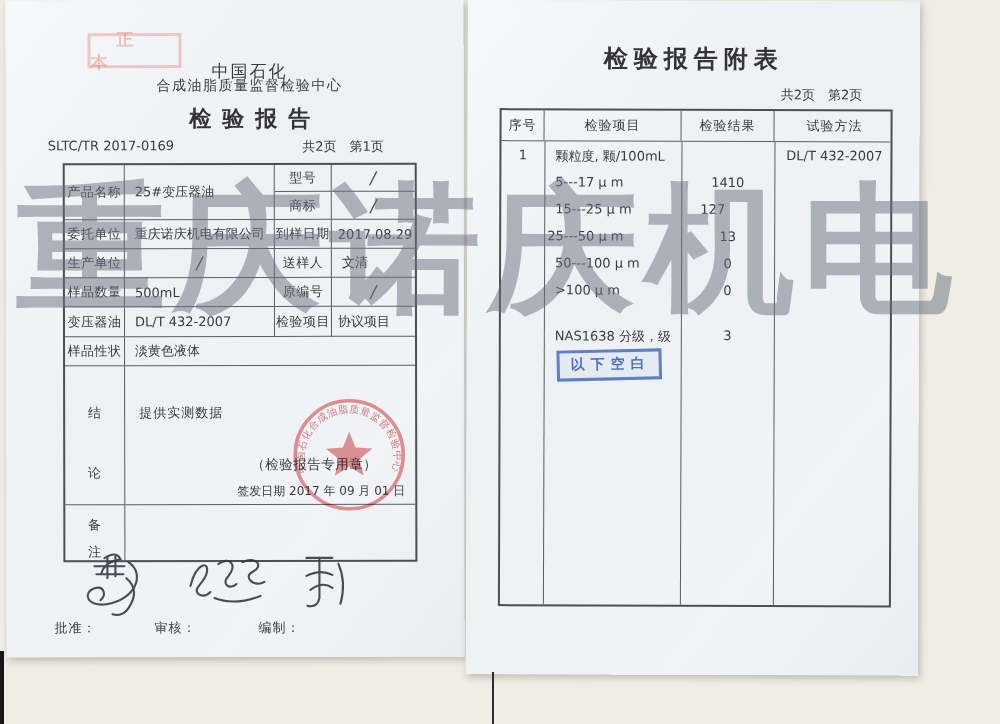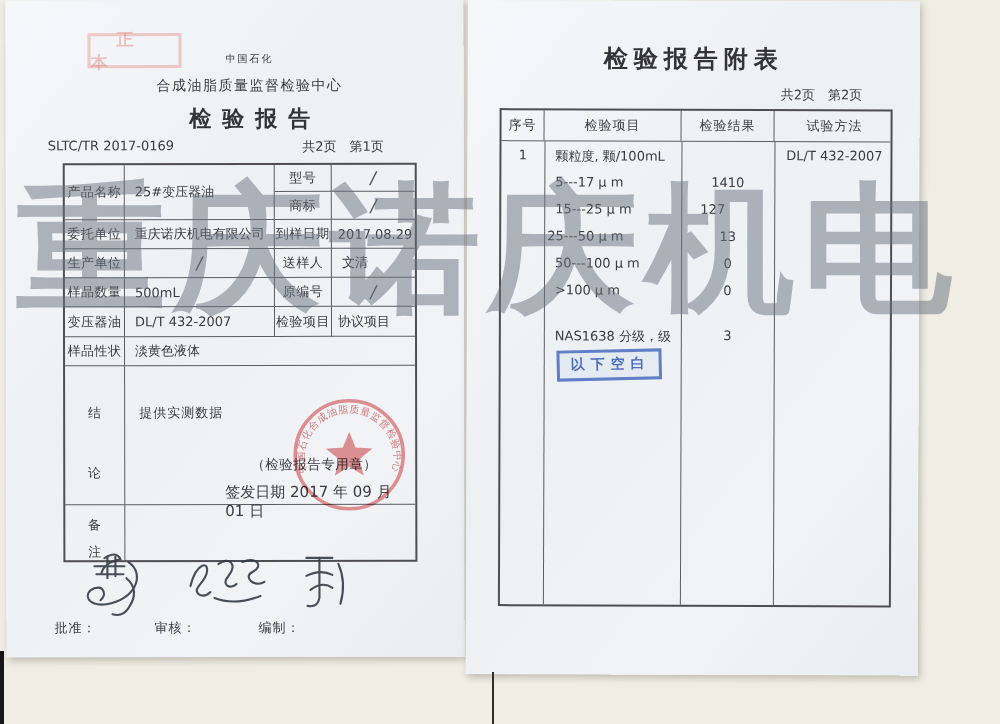--- a/index.html
+++ b/index.html
@@ -30,21 +30,21 @@
 
   
   .abs{position:absolute;}
   .copy-stamp{
     left:82px;top:33px;width:88px;height:29px;
     border:3px solid rgba(224,118,106,.35);color:rgba(224,118,106,.42);
     font-size:17px;font-weight:700;display:flex;align-items:center;justify-content:center;
     letter-spacing:26px;text-indent:26px;
   }
   .l-head{left:28px;width:432px;text-align:center;}
-  .l-org{top:52px;font-size:10px;letter-spacing:2px;}
+  .l-org{top:60px;font-size:17px;letter-spacing:2px;}
   .l-center{top:77px;font-size:14px;letter-spacing:1.5px;}
   .l-title{top:104px;font-size:22px;font-weight:700;letter-spacing:11px;text-indent:11px;color:#333338;}
   .l-refrow{left:42px;top:138px;width:336px;display:flex;justify-content:space-between;font-size:13px;}
 
   .l-table{
     left:57px;top:163px;width:350px;
     display:grid;grid-template-columns:60px 150px 57px 83px;
     grid-template-rows:27px 28px 29px 29px 29px 30px 29px 139px 55px;
     border:2px solid #4e4e54;background:transparent;
   }
@@ -54,21 +54,21 @@
   .val{padding-left:10px;}
   .valc{justify-content:center;}
   .nor{border-right:none;} .nob{border-bottom:none;}
   .slash{font-size:17px;font-style:italic;color:#4a4a50;}
   .vlab{flex-direction:column;justify-content:flex-start;align-items:center;}
   .vlab-concl{padding-top:38px;gap:42px;}
   .vlab-rem{padding-top:11px;gap:9px;}
   .concl-cell{position:relative;}
   .concl-text{position:absolute;left:14px;top:38px;font-size:13px;letter-spacing:1px;}
   .stamp-note{position:absolute;left:126px;top:90px;font-size:13.5px;letter-spacing:.5px;color:#3e3e44;}
-  .issue-date{position:absolute;left:100px;top:117px;font-size:15px;}
+  .issue-date{position:absolute;left:112px;top:117px;font-size:12px;}
   .seal{left:284px;top:396px;width:118px;height:118px;z-index:8;opacity:.88;mix-blend-mode:multiply;}
   .signlab{font-size:13px;top:572px;letter-spacing:1px;margin-top:47px;}
   .sig{z-index:5;}
 
   
   .r-title{left:10px;top:42px;width:432px;text-align:center;font-size:24px;font-weight:700;letter-spacing:6px;color:#333338;}
   .r-pages{left:313px;top:85px;font-size:13px;}
   .r-table{left:32px;top:108px;width:393px;border:2px solid #4e4e54;box-sizing:border-box;}
   .r-head{display:grid;grid-template-columns:43px 137px 93px 120px;height:30px;border-bottom:1px solid #5c5c63;}
   .r-hcell{display:flex;align-items:center;justify-content:center;font-size:13px;border-right:1px solid #5c5c63;box-sizing:border-box;letter-spacing:1px;}

